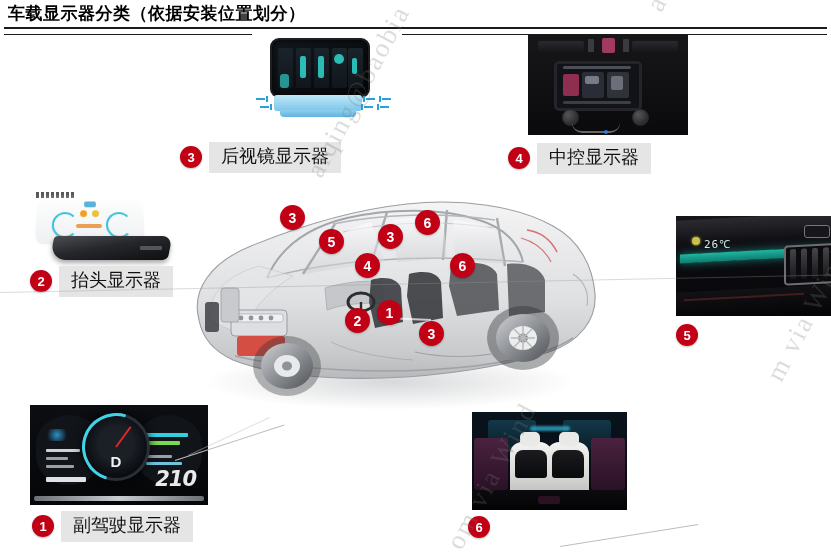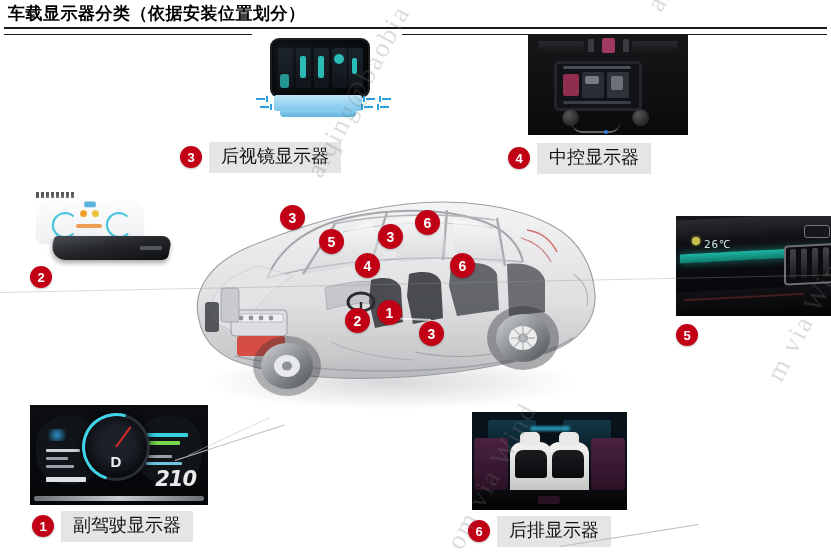--- a/index.html
+++ b/index.html
@@ -396,20 +396,21 @@
         <div style="position:absolute;left:44px;top:10px;width:7px;height:7px;border-radius:50%;background:#f0a02a;"></div>
         <div style="position:absolute;left:56px;top:10px;width:7px;height:7px;border-radius:50%;background:#e8c23a;"></div>
         <div style="position:absolute;left:40px;top:24px;width:26px;height:4px;background:#e8892a;border-radius:2px;opacity:.8;"></div>
         <div style="position:absolute;left:48px;top:1px;width:12px;height:6px;background:#2f9fd0;border-radius:2px;opacity:.8;"></div>
       </div>
       <div class="p2-body"></div>
       <div style="position:absolute;left:118px;top:56px;width:22px;height:4px;background:#6a6d72;border-radius:1px;opacity:.7;"></div>
     </div>
     <div class="label-row" style="left:8px;top:76px;">
       <div class="badge">2</div>
+      <div class="label-chip">抬头显示器</div>
     </div>
   </div>
 
   <div class="callout" style="left:646px;top:216px;width:185px;height:140px;margin-left:30px;">
     <div class="photo" style="left:0;top:0;width:178px;height:100px;position:absolute;background:linear-gradient(180deg,#15151a 0%,#0b0b0f 55%,#060608 100%);">
       <div style="position:absolute;left:0;top:0;width:178px;height:22px;background:linear-gradient(180deg,#2a2a30,#121216);transform:skewY(-3deg);"></div>
       <div class="p5-handle"></div>
       <div class="p5-strip"></div>
       <div class="p5-sun"></div>
       <div class="p5-temp">26℃</div>
@@ -473,21 +474,20 @@
       <div class="p6-seat" style="right:38px;">
         <div class="p6-seatdark"></div>
       </div>
       <div class="p6-hrest" style="left:48px;"></div>
       <div class="p6-hrest" style="right:48px;"></div>
       <div style="position:absolute;left:0;bottom:0;width:155px;height:20px;background:linear-gradient(180deg,#0c0c10,#030305);"></div>
       <div style="position:absolute;left:66px;bottom:6px;width:22px;height:8px;background:#2a1222;border-radius:2px;"></div>
     </div>
     <div class="label-row" style="left:-4px;top:104px;">
       <div class="badge">6</div>
-      <div class="label-chip">后排显示器</div>
     </div>
   </div>
 
   <div class="watermark">
     <div class="wm-text wm1">aiqing@baobia</div>
     <div class="wm-text wm2">aiqing@baobia</div>
     <div class="wm-text wm3">om via Wind</div>
     <div class="wm-text wm4">m via Wind</div>
     <div class="wm-line" style="left:0px;top:292px;width:831px;transform:rotate(-1.2deg);"></div>
   </div>

